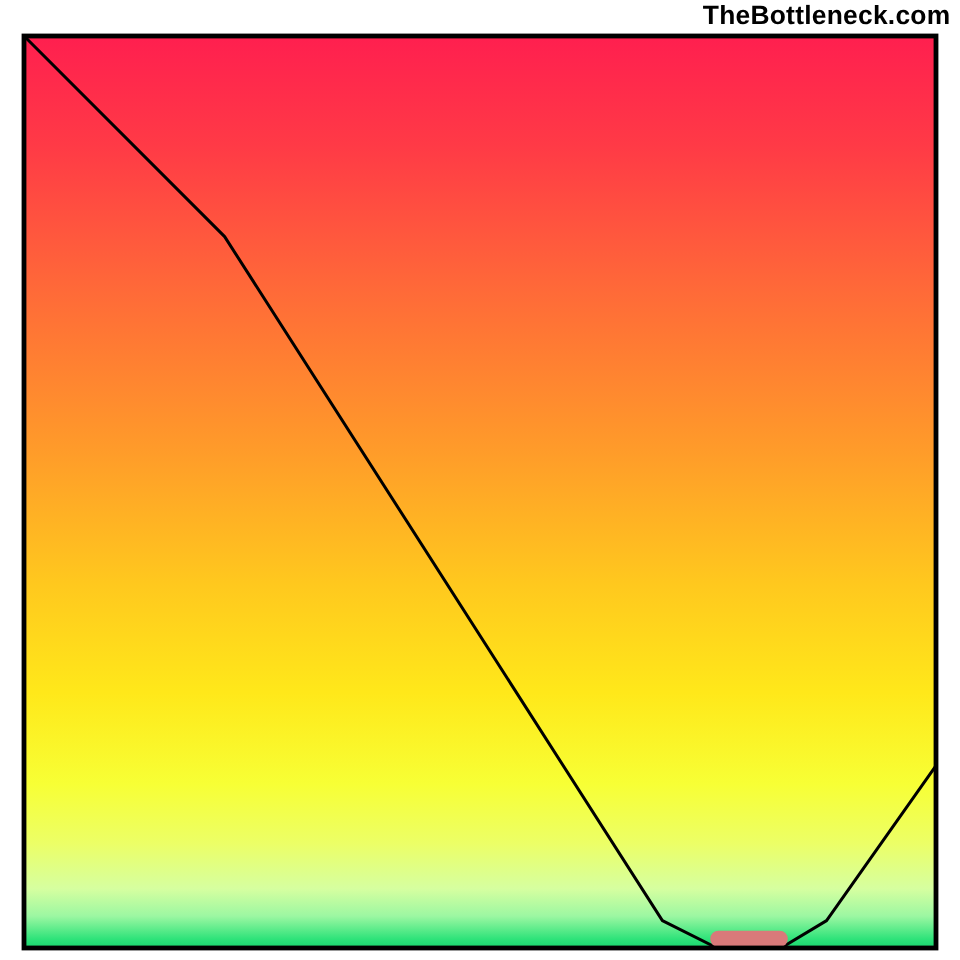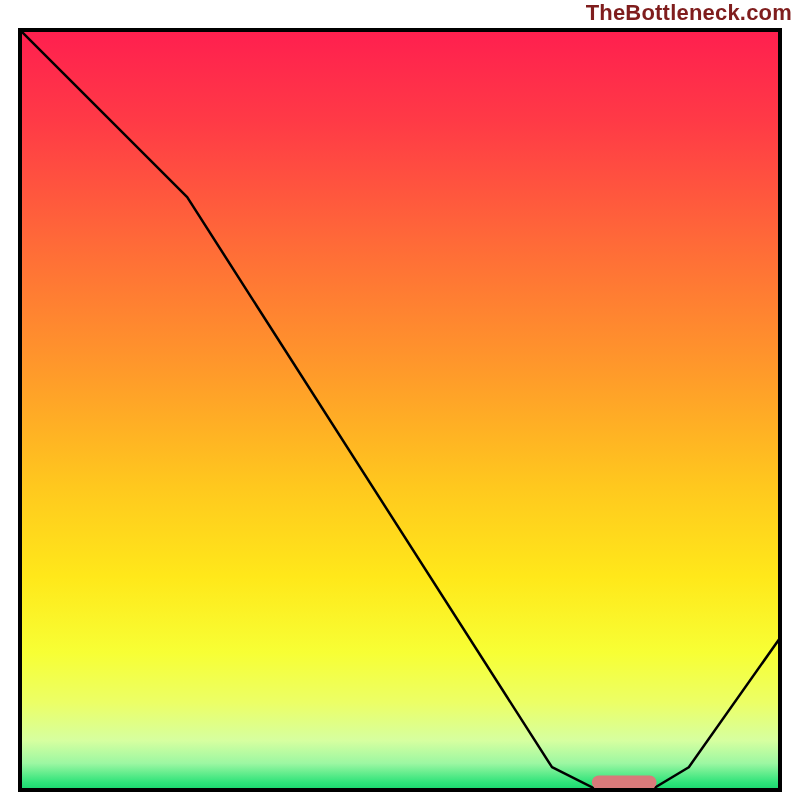--- a/index.html
+++ b/index.html
@@ -15,21 +15,21 @@
     position: relative;
     width: 800px;
     height: 800px;
   }
   .watermark {
     position: absolute;
     top: 0;
     right: 8px;
     font-size: 22px;
     font-weight: 600;
-    color: #7f1d1d;
+    color: #000000;
     letter-spacing: 0.2px;
     user-select: none;
   }
   svg.plot {
     position: absolute;
     left: 0;
     top: 0;
     width: 800px;
     height: 800px;
   }

